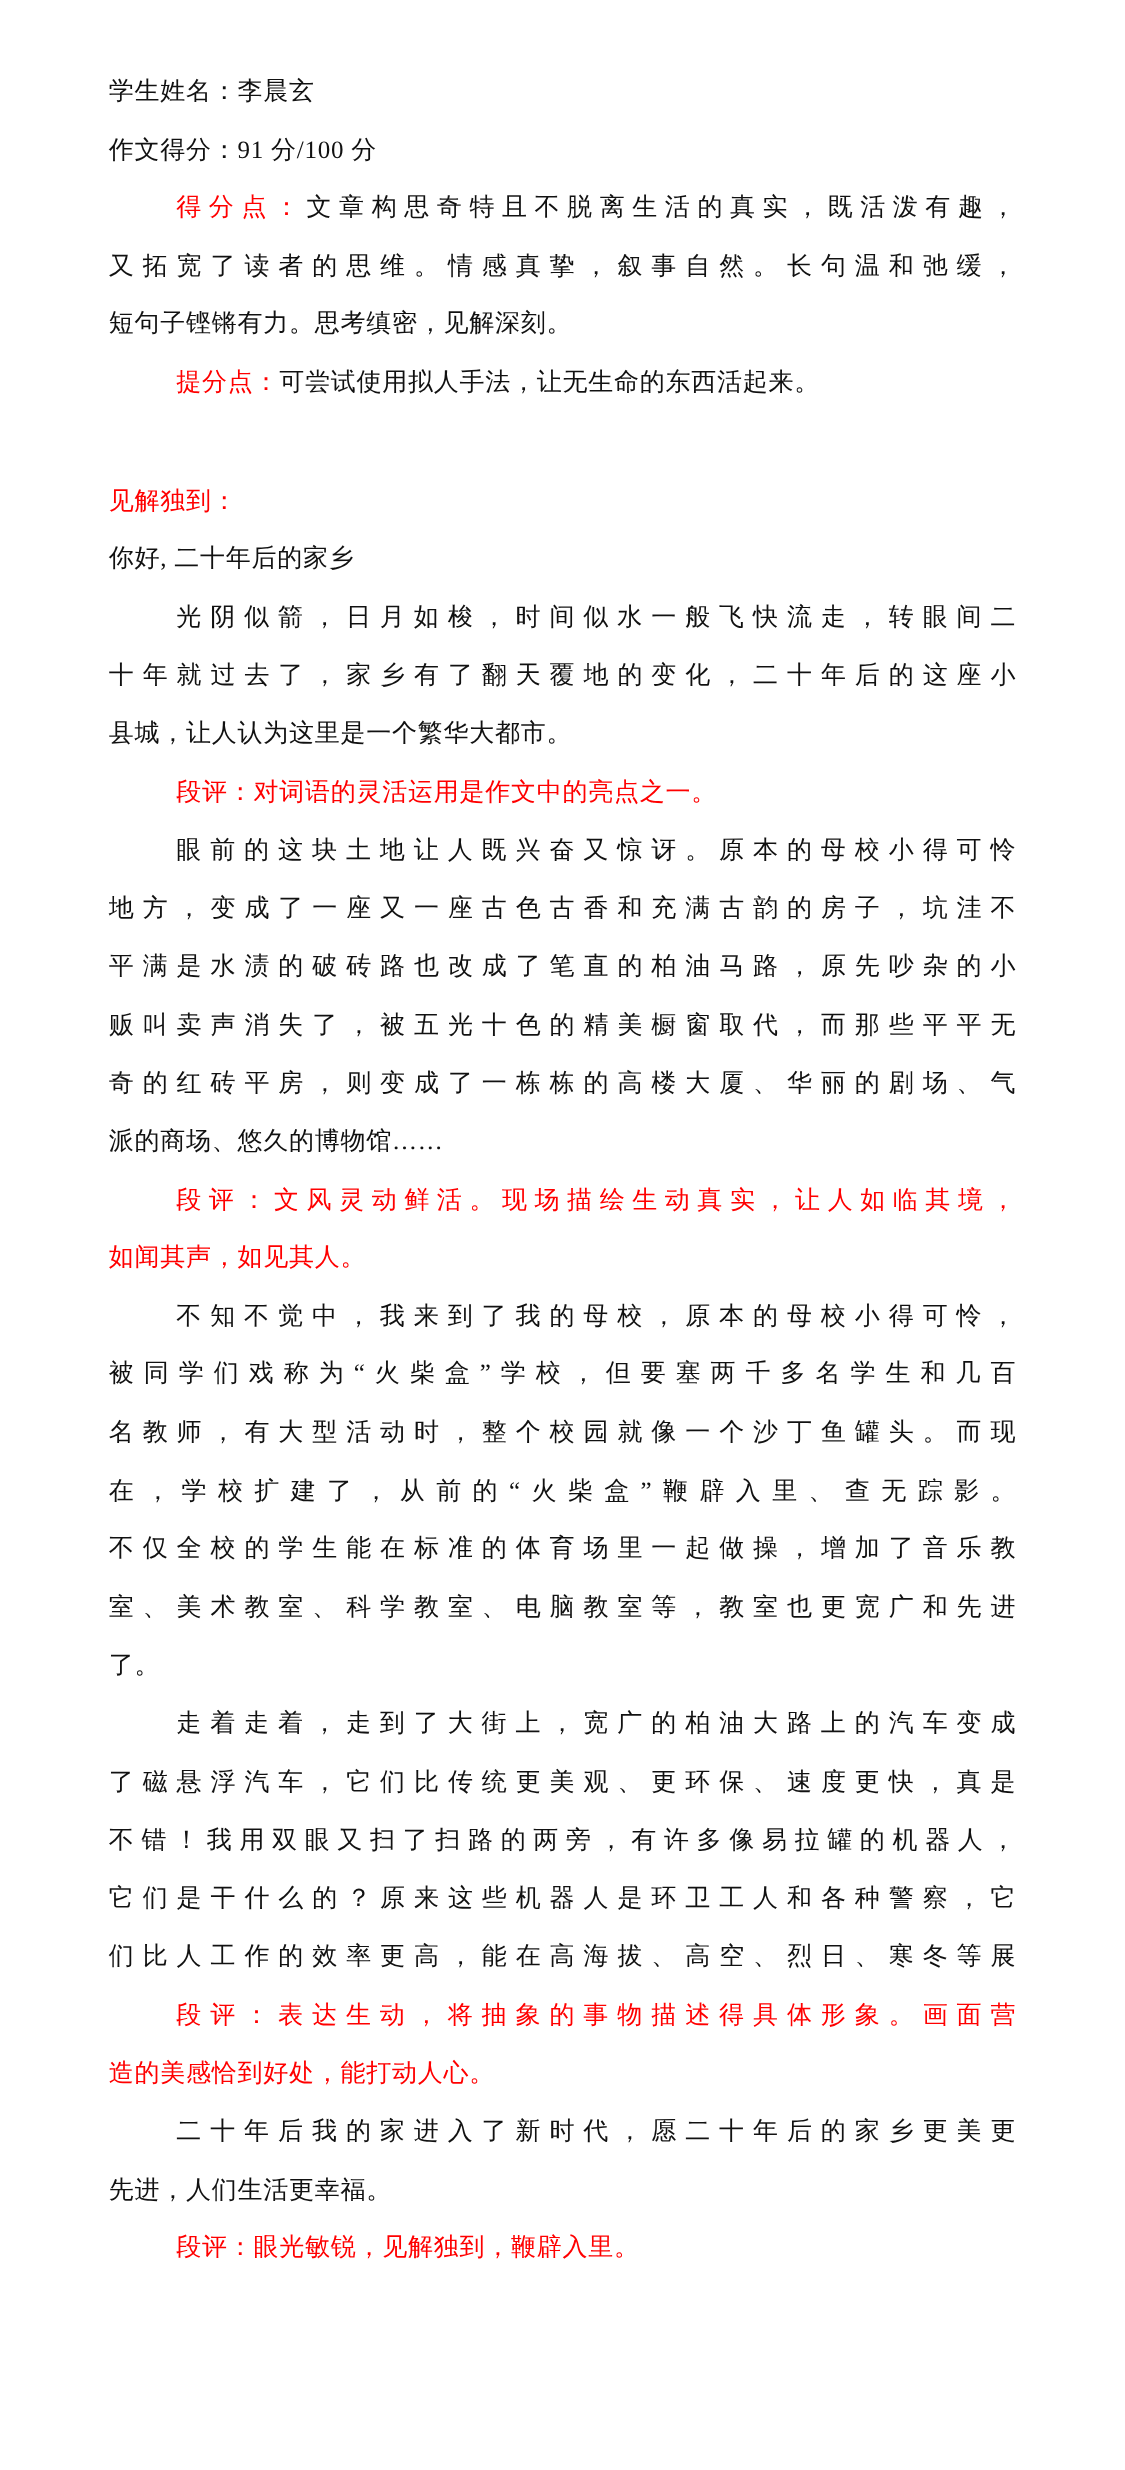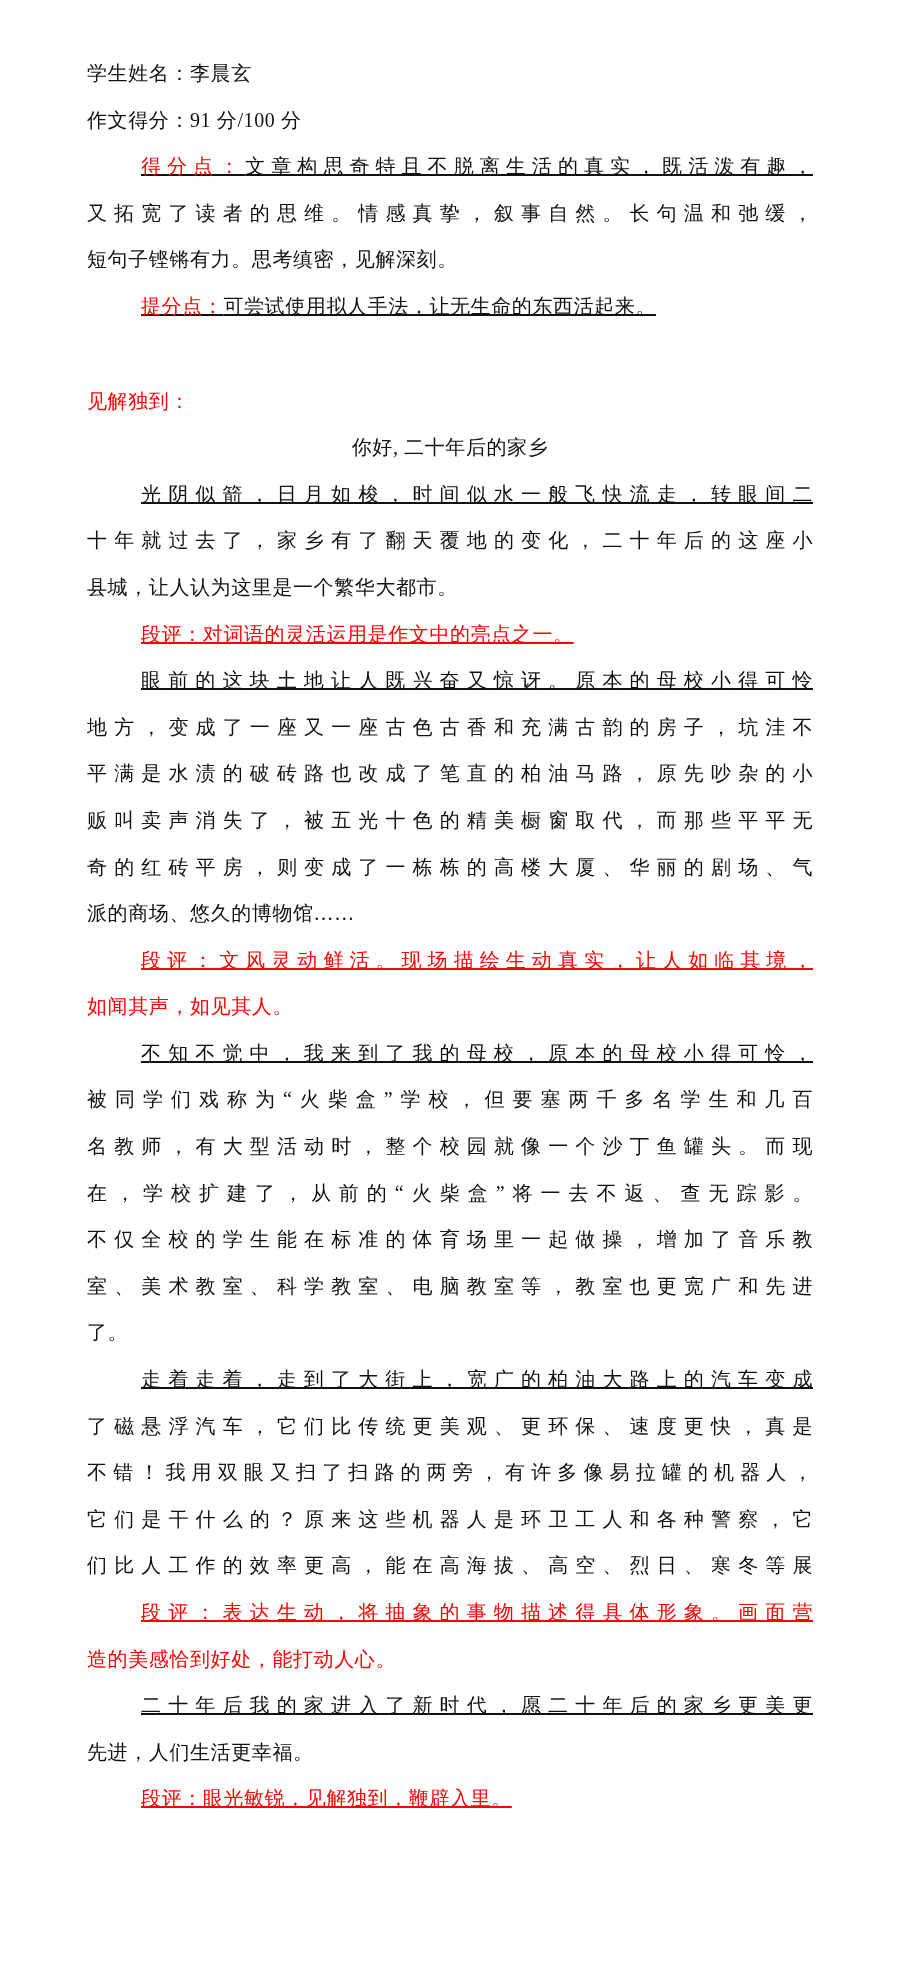--- a/index.html
+++ b/index.html
@@ -21,23 +21,23 @@
       top: 50px;
       width: 726px;
     }
     .line {
       height: 46.6px;
       line-height: 46.6px;
       font-size: 20px;
       white-space: nowrap;
       letter-spacing: 0.6px;
     }
-    .indent { padding-left: 54px; text-decoration: underline; }
+    .indent { padding-left: 54px; }
     .red { color: #ff0000; }
-    .center { text-align: center; }
+    .center { }
     .gap { height: 48px; }
     .justify-line {
       text-align: justify;
       text-align-last: justify;
     }
   </style>
 </head>
 <body>
 
 <div class="page">
@@ -83,21 +83,21 @@
   </div>
   <div>
     <div class="line indent red justify-line">段评：文风灵动鲜活。现场描绘生动真实，让人如临其境，</div>
     <div class="line red">如闻其声，如见其人。</div>
   </div>
 
   <div>
     <div class="line indent justify-line">不知不觉中，我来到了我的母校，原本的母校小得可怜，</div>
     <div class="line justify-line">被同学们戏称为“火柴盒”学校，但要塞两千多名学生和几百</div>
     <div class="line justify-line">名教师，有大型活动时，整个校园就像一个沙丁鱼罐头。而现</div>
-    <div class="line justify-line">在，学校扩建了，从前的“火柴盒”将一去不返、查无踪影。</div>
+    <div class="line justify-line">在，学校扩建了，从前的“火柴盒”鞭辟入里、查无踪影。</div>
     <div class="line justify-line">不仅全校的学生能在标准的体育场里一起做操，增加了音乐教</div>
     <div class="line justify-line">室、美术教室、科学教室、电脑教室等，教室也更宽广和先进</div>
     <div class="line">了。</div>
   </div>
 
   <div>
     <div class="line indent justify-line">走着走着，走到了大街上，宽广的柏油大路上的汽车变成</div>
     <div class="line justify-line">了磁悬浮汽车，它们比传统更美观、更环保、速度更快，真是</div>
     <div class="line justify-line">不错！我用双眼又扫了扫路的两旁，有许多像易拉罐的机器人，</div>
     <div class="line justify-line">它们是干什么的？原来这些机器人是环卫工人和各种警察，它</div>

